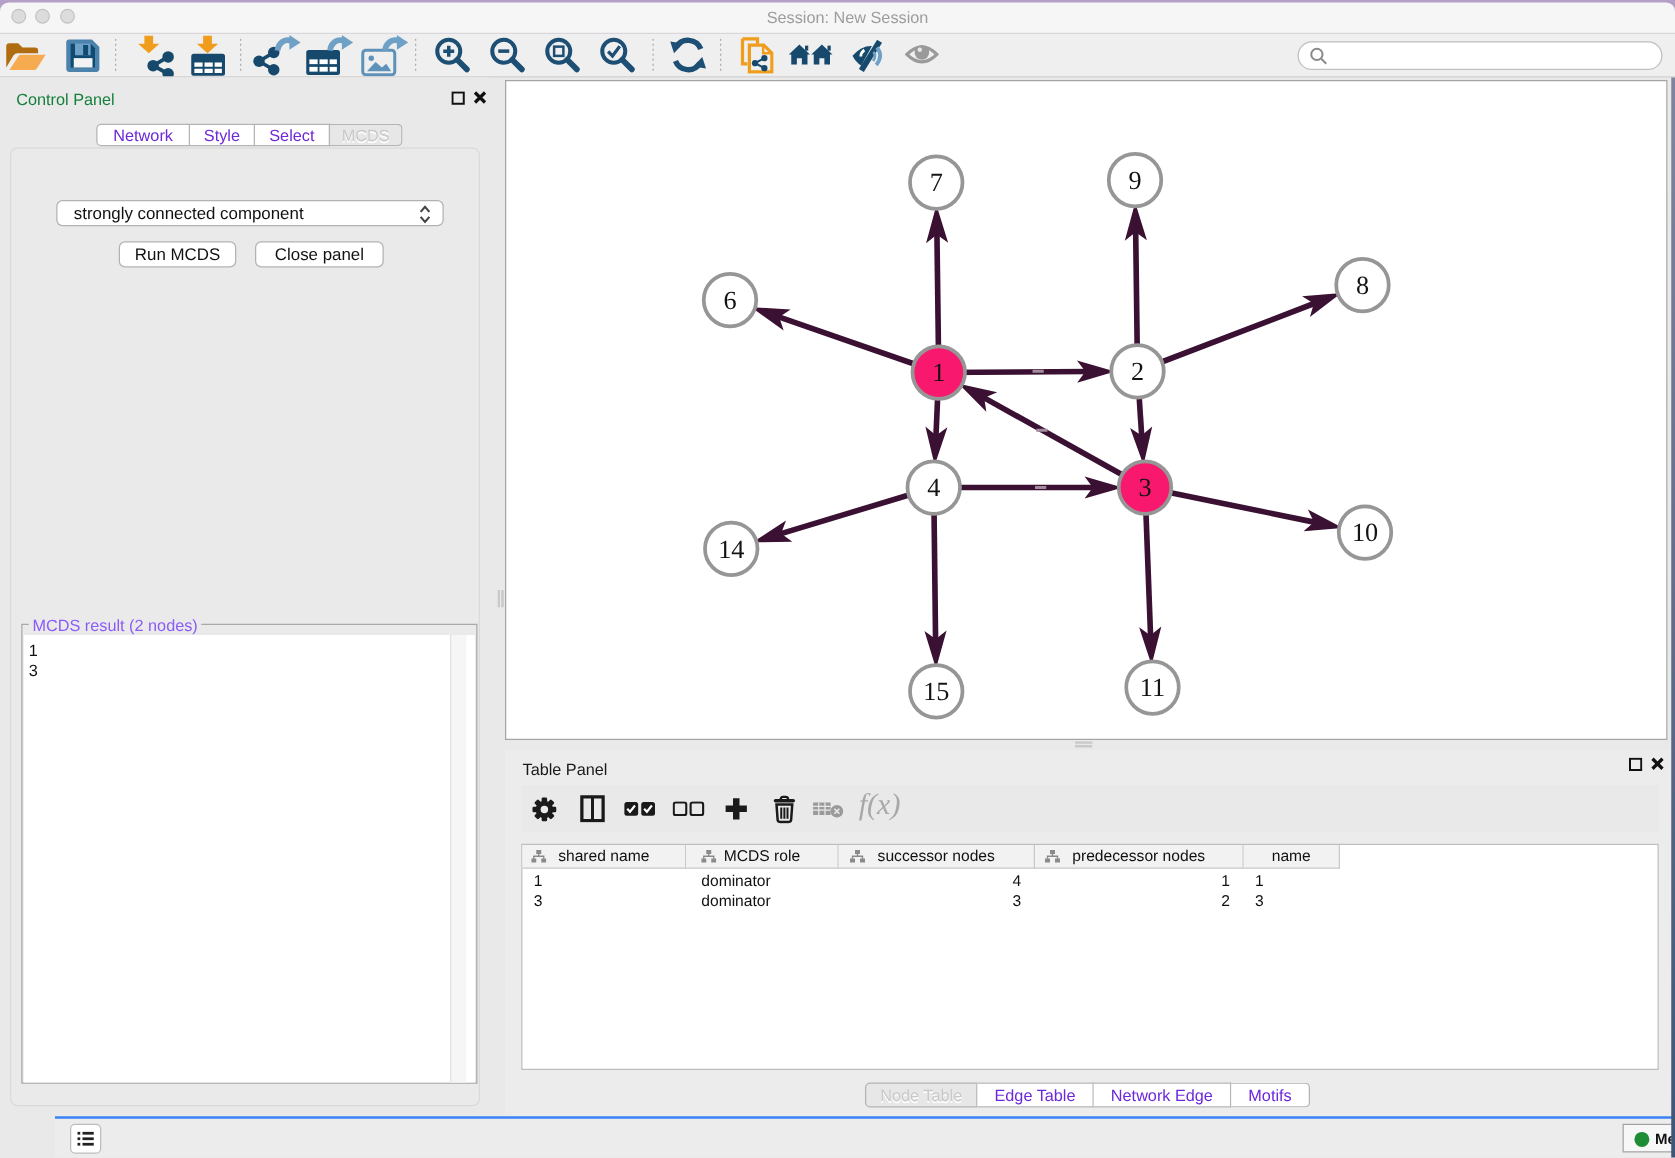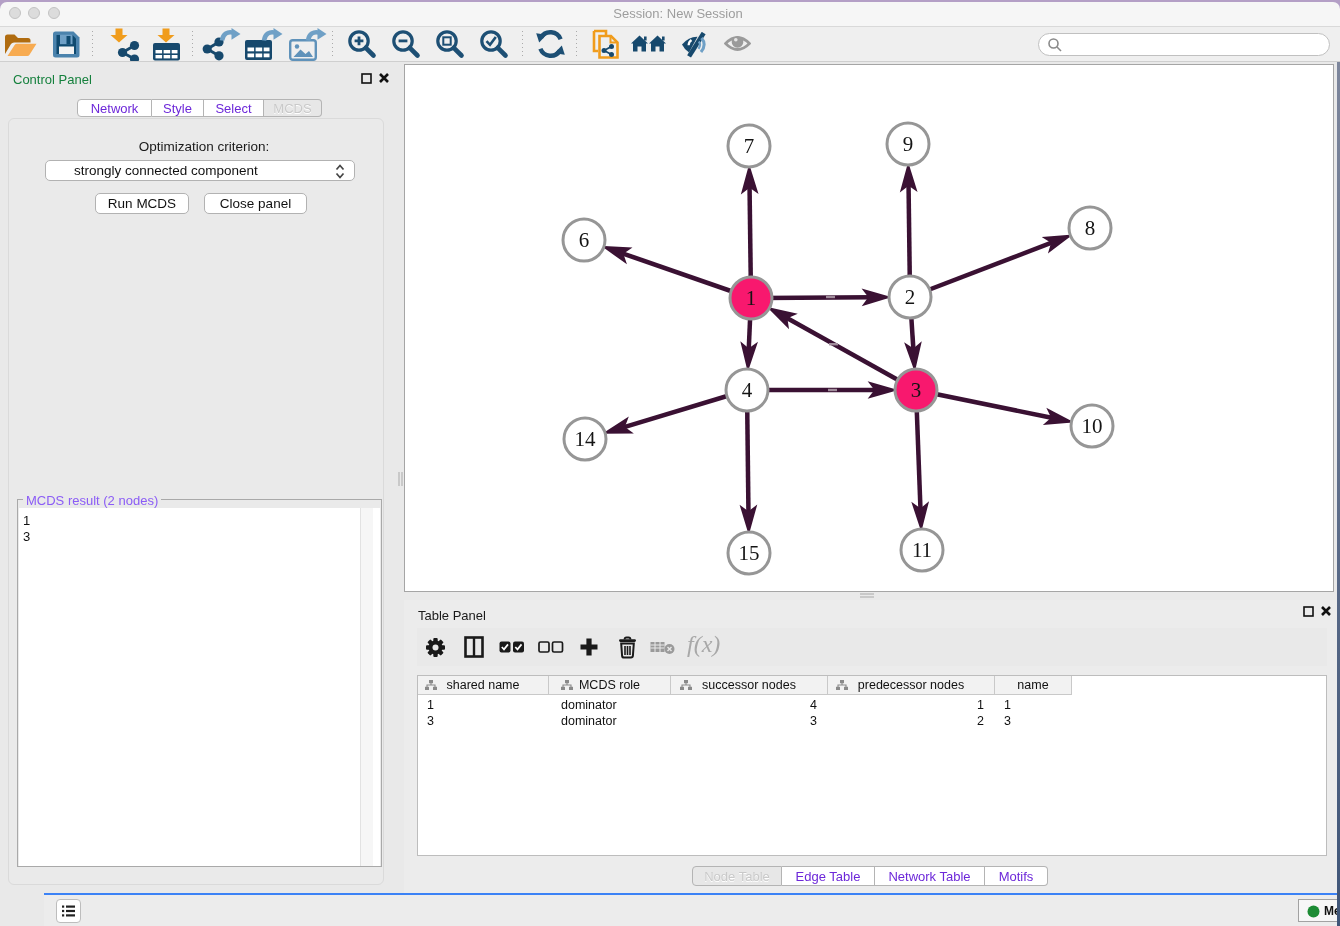--- a/index.html
+++ b/index.html
@@ -31,21 +31,21 @@
   display:flex; align-items:center; justify-content:center; }
 .tab.first { border-left:1px solid #b4b4b4; border-radius:4px 0 0 4px; }
 .tab.last { border-radius:0 4px 4px 0; }
 .tab.dis { background:#e7e7e7; color:#c9c9c9; text-shadow:0 1px 0 #fff; }
 #cpbody { position:absolute; left:8px; top:56px; width:376px; height:767px;
   background:#eaeaea; border:1px solid #dadada; border-radius:6px; }
 #optlabel { position:absolute; left:8px; top:20px; width:100%; text-align:center;
   font-size:13.5px; color:#1a1a1a; }
 #dropdown { position:absolute; left:36px; top:41px; width:310px; height:21px;
   background:#fff; border:1px solid #b2b2b2; border-radius:5px; font-size:13.5px;
-  color:#111; line-height:19px; padding-left:28px; }
+  color:#111; line-height:19px; padding-left:13px; }
 .btn { position:absolute; height:21px; background:#fff; border:1px solid #b2b2b2;
   border-radius:5px; font-size:13.5px; color:#111; text-align:center; line-height:19px; }
 #fieldset { position:absolute; left:17px; top:430px; width:365px; height:375px; }
 #fieldset .bord { position:absolute; left:0; top:7px; width:365px; height:368px;
   border:1px solid #a9a9a9; }
 #fieldset .leg { position:absolute; left:6px; top:1px; z-index:2; background:#eaeaea;
   padding:0 3px; font-size:13px; color:#8b5cf6; }
 #fieldset .inner { position:absolute; left:2px; top:16px; width:361px; height:358px;
   background:#fff; }
 #fieldset .sb { position:absolute; left:343px; top:16px; width:13px; height:358px;
@@ -250,21 +250,20 @@
   <svg class="wbtn" style="left:378px; top:10px;" width="12" height="12">
       <path d="M2,2 L10,10 M10,2 L2,10" stroke="#111" stroke-width="2.6"></path>
     </svg>
   <div class="tabs" style="left:77px; top:37px;">
     <div class="tab first" style="width:75px;">Network</div>
     <div class="tab" style="width:52px;">Style</div>
     <div class="tab" style="width:60px;">Select</div>
     <div class="tab last dis" style="width:58px;">MCDS</div>
   </div>
   <div id="cpbody">
-    <div id="optlabel">Optimization criterion:</div>
     <div id="dropdown">strongly connected component
       <svg style="position:absolute; right:9px; top:3px;" width="10" height="15">
           <path d="M1.5,5.5 L5,1.5 L8.5,5.5 M1.5,9.5 L5,13.5 L8.5,9.5" fill="none" stroke="#444" stroke-width="1.7"></path>
         </svg>
     </div>
     <div class="btn" style="left:86px; top:74px; width:94px;">Run MCDS</div>
     <div class="btn" style="left:195px; top:74px; width:103px;">Close panel</div>
   </div>
   <div id="fieldset">
     <div class="bord"></div>
@@ -449,21 +448,21 @@
     <div class="td" style="left:586px; top:21px;">1</div>
     <div class="td" style="left:9px; top:37px;">3</div>
     <div class="td" style="left:143px; top:37px;">dominator</div>
     <div class="td" style="left:255px; top:37px; width:144px; text-align:right;">3</div>
     <div class="td" style="left:411px; top:37px; width:155px; text-align:right;">2</div>
     <div class="td" style="left:586px; top:37px;">3</div>
   </div>
   <div id="btabs">
     <div class="tab first dis" style="width:90px;">Node Table</div>
     <div class="tab" style="width:93px;">Edge Table</div>
-    <div class="tab" style="width:110px;">Network Table</div>
+    <div class="tab" style="width:110px;">Network Edge</div>
     <div class="tab last" style="width:63px;">Motifs</div>
   </div>
 </div>
 <div id="statusbar">
   <div id="listbtn">
     <svg width="23" height="22" style="position:absolute;left:0;top:0;">
         <g fill="#222">
           <rect x="5" y="5.5" width="2.2" height="2.2"></rect>
           <rect x="9" y="5.5" width="9" height="2.2"></rect>
           <rect x="5" y="9.9" width="2.2" height="2.2"></rect>

